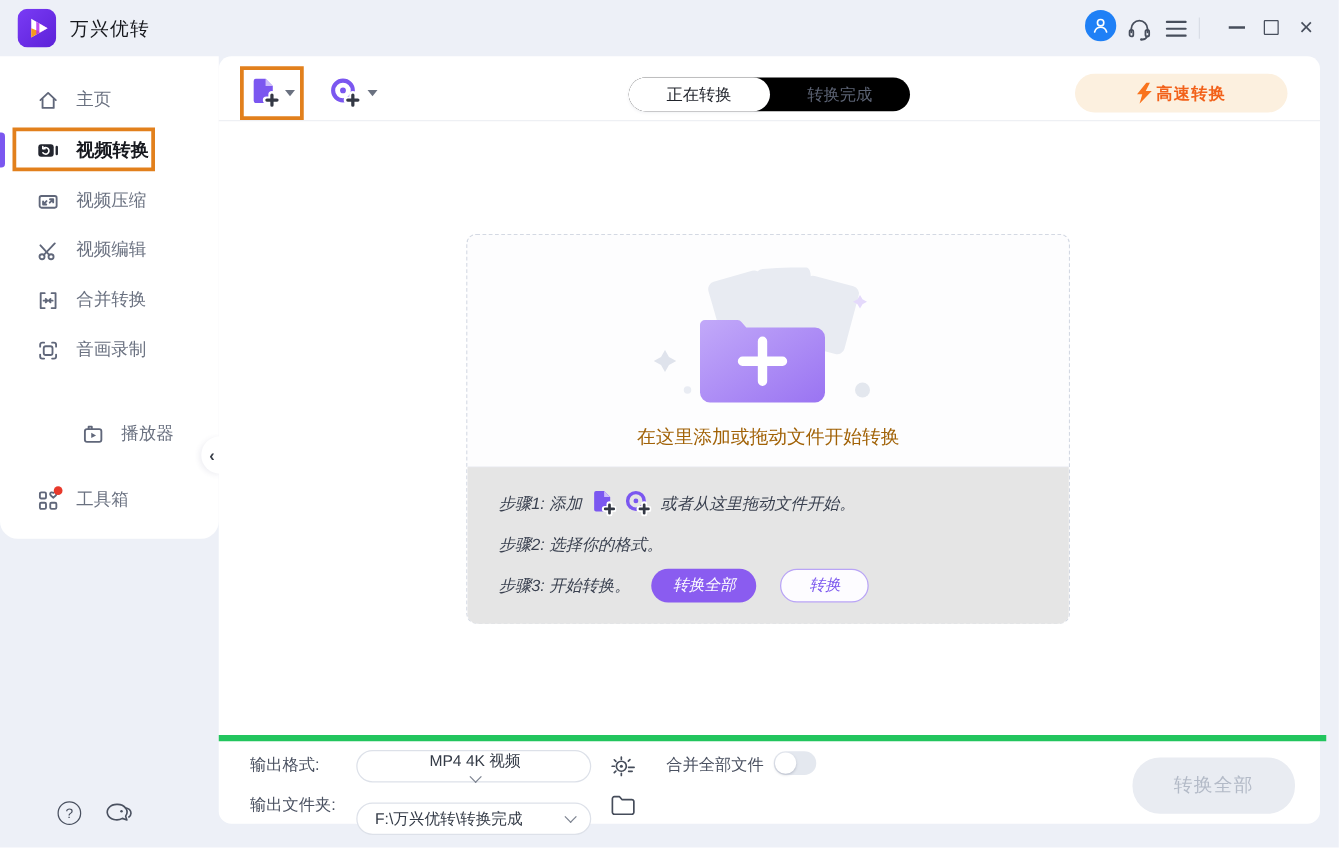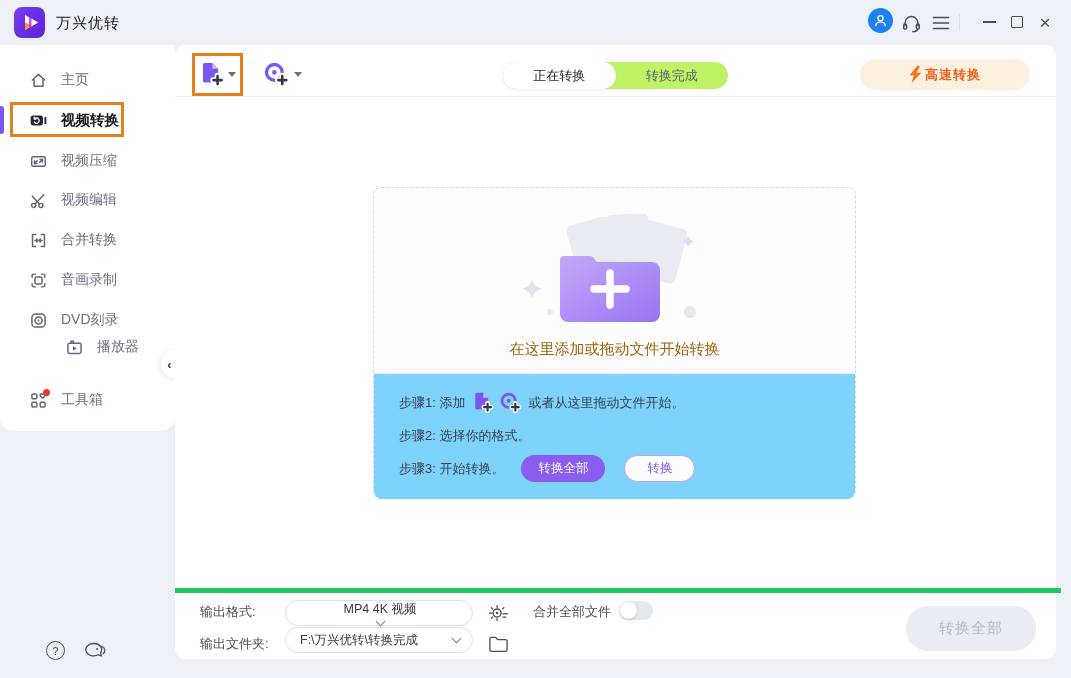--- a/index.html
+++ b/index.html
@@ -45,38 +45,38 @@
   .card { position:absolute; left:175px; top:45px; width:881px; height:614px;
           background:#ffffff; border-radius:10px; }
   .card-toolbar { position:absolute; left:0; top:0; width:881px; height:52px; border-bottom:1px solid #eef0f4; }
   .annot-addfile { position:absolute; left:17px; top:8px; width:51px; height:43px; border:3px solid #e2801c;
                    display:flex; align-items:center; justify-content:center; gap:4px; }
   .btn-adddisc { position:absolute; left:80px; top:8px; width:56px; height:43px;
                  display:flex; align-items:center; justify-content:center; gap:5px; }
   .caret { width:0; height:0; border-left:4px solid transparent; border-right:4px solid transparent;
            border-top:5px solid #6a7180; }
   .tabs { position:absolute; left:328px; top:17px; width:225px; height:27px;
-          background:#bef264; border-radius:14px; display:flex; }
+          background:#000000; border-radius:14px; display:flex; }
   .tab { flex:1; display:flex; align-items:center; justify-content:center; font-size:13px;
          color:#5c6374; border-radius:14px; }
   .tab.active { background:#ffffff; color:#21242c; box-shadow:0 1px 3px rgba(40,50,90,.08); }
   .speed-btn { position:absolute; right:26px; top:14px; width:170px; height:31px; border-radius:16px;
                background:#fcf0df; display:flex; align-items:center; justify-content:center; gap:3px; }
   .speed-btn .txt { font-size:13px; color:#f2611a; font-weight:bold; letter-spacing:1px; }
 
   
   .dropzone { position:absolute; left:198px; top:142px; width:483px; height:312px;
               border:1px dashed #d4d9e3; border-radius:8px; background:#fdfdfe; }
   .dz-upper { position:absolute; left:0; top:0; width:100%; height:185px; }
   .dz-illustration { position:absolute; left:50%; top:26px; transform:translateX(-50%); }
   .dz-title { position:absolute; left:0; bottom:14px; width:100%; text-align:center;
               font-size:15px; color:#a16207; }
   .dz-lower { position:absolute; left:0; top:185px; width:100%; height:126px;
-              background:#7dd3fc; border-top:1px solid #eaecf1; border-radius:0 0 8px 8px;
-              padding:15px 0 0 25px; }
+              background:#e5e5e5; border-top:1px solid #eaecf1; border-radius:0 0 8px 8px;
+              padding:15px 0 0 25px;font-style:italic; }
   .step-row { display:flex; align-items:center; gap:7px; height:27px; margin-bottom:6px;
               font-size:13px; color:#3a4150; }
   .pill-solid { background:#8a5cf0; color:#ffffff; font-size:12.5px; padding:5px 17px;
                 border-radius:14px; margin-left:10px; }
   .pill-outline { background:#fdfcff; color:#7a55ee; font-size:12.5px; padding:4px 22px;
                   border-radius:14px; border:1px solid #b9a4f6; margin-left:12px; }
 
   
   .card-footer { position:absolute; left:0; top:543px; width:886px; height:71px; border-top:5px solid #22c55e; }
   .f-label { position:absolute; left:25px; font-size:13px; color:#4a5161; }
@@ -208,29 +208,20 @@
 
   <div class="side-item" style="top:215px;">
     <span class="icon16">
       <svg width="17" height="17" viewBox="0 0 16 16" fill="none" stroke="#60677a" stroke-width="1.4" stroke-linecap="round" stroke-linejoin="round">
         <path d="M2 5V3.6A1.6 1.6 0 0 1 3.6 2H5M11 2h1.4A1.6 1.6 0 0 1 14 3.6V5M14 11v1.4a1.6 1.6 0 0 1-1.6 1.6H11M5 14H3.6A1.6 1.6 0 0 1 2 12.4V11"></path>
         <rect x="4.7" y="4.7" width="6.6" height="6.6" rx="1.6"></rect>
       </svg></span>
     <span class="lbl">音画录制</span>
   </div>
 
-  <div class="side-item" style="top:255px;">
-    <span class="icon16">
-      <svg width="17" height="17" viewBox="0 0 16 16" fill="none" stroke="#60677a" stroke-width="1.4">
-        <rect x="1.8" y="1.8" width="12.4" height="12.4" rx="3.4"></rect>
-        <circle cx="8" cy="8" r="3.3"></circle>
-          <circle cx="8" cy="8" r="0.9" fill="#60677a" stroke="none"></circle>
-      </svg></span>
-    <span class="lbl">DVD刻录</span>
-  </div>
 
   <div class="side-item" style="top:282px;justify-content:center;">
     <span class="icon16">
       <svg width="17" height="17" viewBox="0 0 16 16" fill="none" stroke="#60677a" stroke-width="1.4" stroke-linecap="round" stroke-linejoin="round">
         <rect x="1.8" y="4" width="12.4" height="9.6" rx="1.6"></rect>
         <path d="M4.6 4V2.2h2.4V4"></path>
         <polygon points="6.6,6.8 10.2,8.8 6.6,10.8" fill="#60677a" stroke="none"></polygon>
       </svg></span>
     <span class="lbl">播放器</span>
   </div>
@@ -366,21 +357,21 @@
         <path d="M9.5 5.6V3.8M9.5 19.2v-1.8M3.6 11.5H1.8M15.4 7.2l1.3-1.3M3.6 16.9l1.3-1.3M3.6 6.1l1.3 1.3"></path>
         <path d="M15.6 12.5h4.6M15.6 15.8h3"></path>
       </svg>
     </div>
     <span class="merge-label">合并全部文件</span>
     <div class="toggle">
         <div class="knob"></div>
       </div>
 
     <span class="f-label" style="top:42px;">输出文件夹:</span>
-    <div class="dropdown" style="top:34px;">
+    <div class="dropdown" style="top:49px;">
       <span class="val">F:\万兴优转\转换完成</span>
       <span class="chev"></span>
     </div>
     <div class="f-icon" style="left:312px; top:40px;">
       <svg width="21" height="21" viewBox="0 0 22 22" fill="none" stroke="#454c5a" stroke-width="1.4" stroke-linejoin="round">
         <path d="M2 5.2A1.7 1.7 0 0 1 3.7 3.5H8l2 2.4h8.3A1.7 1.7 0 0 1 20 7.6v8.9a1.7 1.7 0 0 1-1.7 1.7H3.7A1.7 1.7 0 0 1 2 16.5z"></path>
       </svg>
     </div>
 
     <div class="convert-all-btn">转换全部</div>

